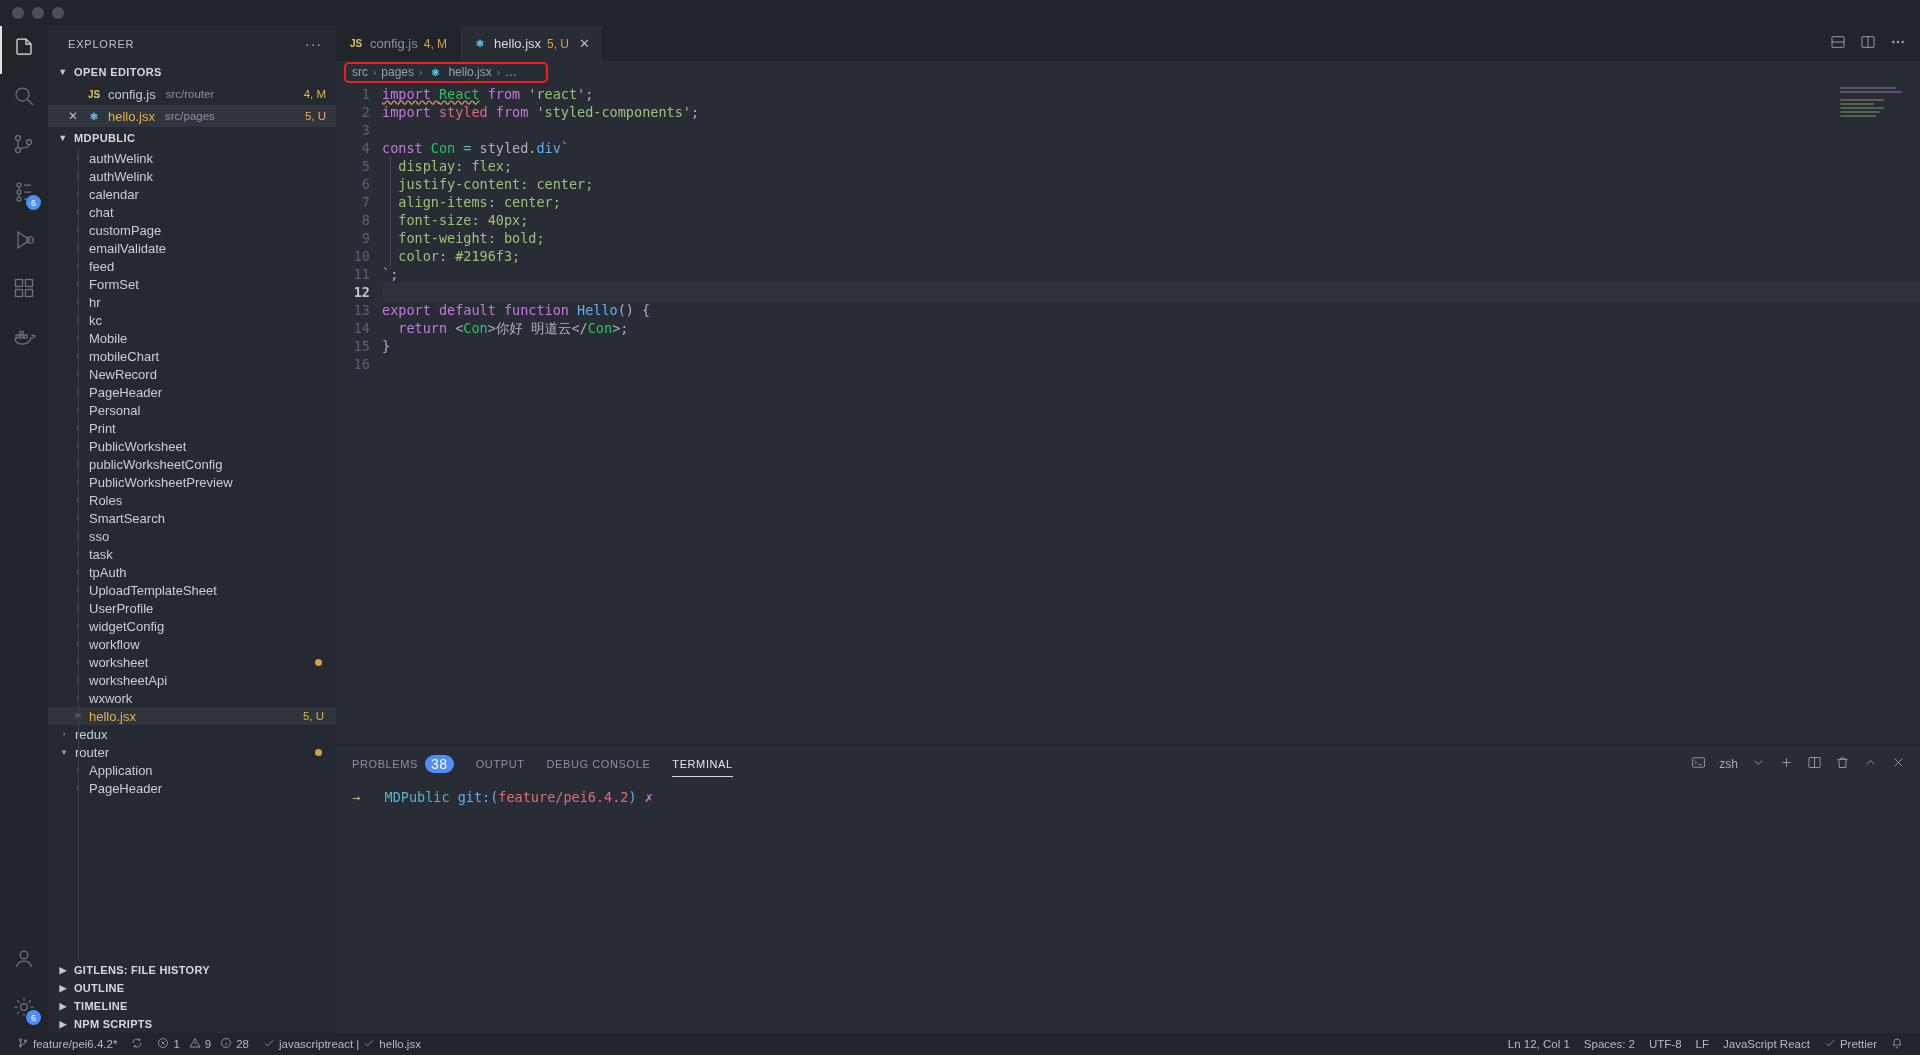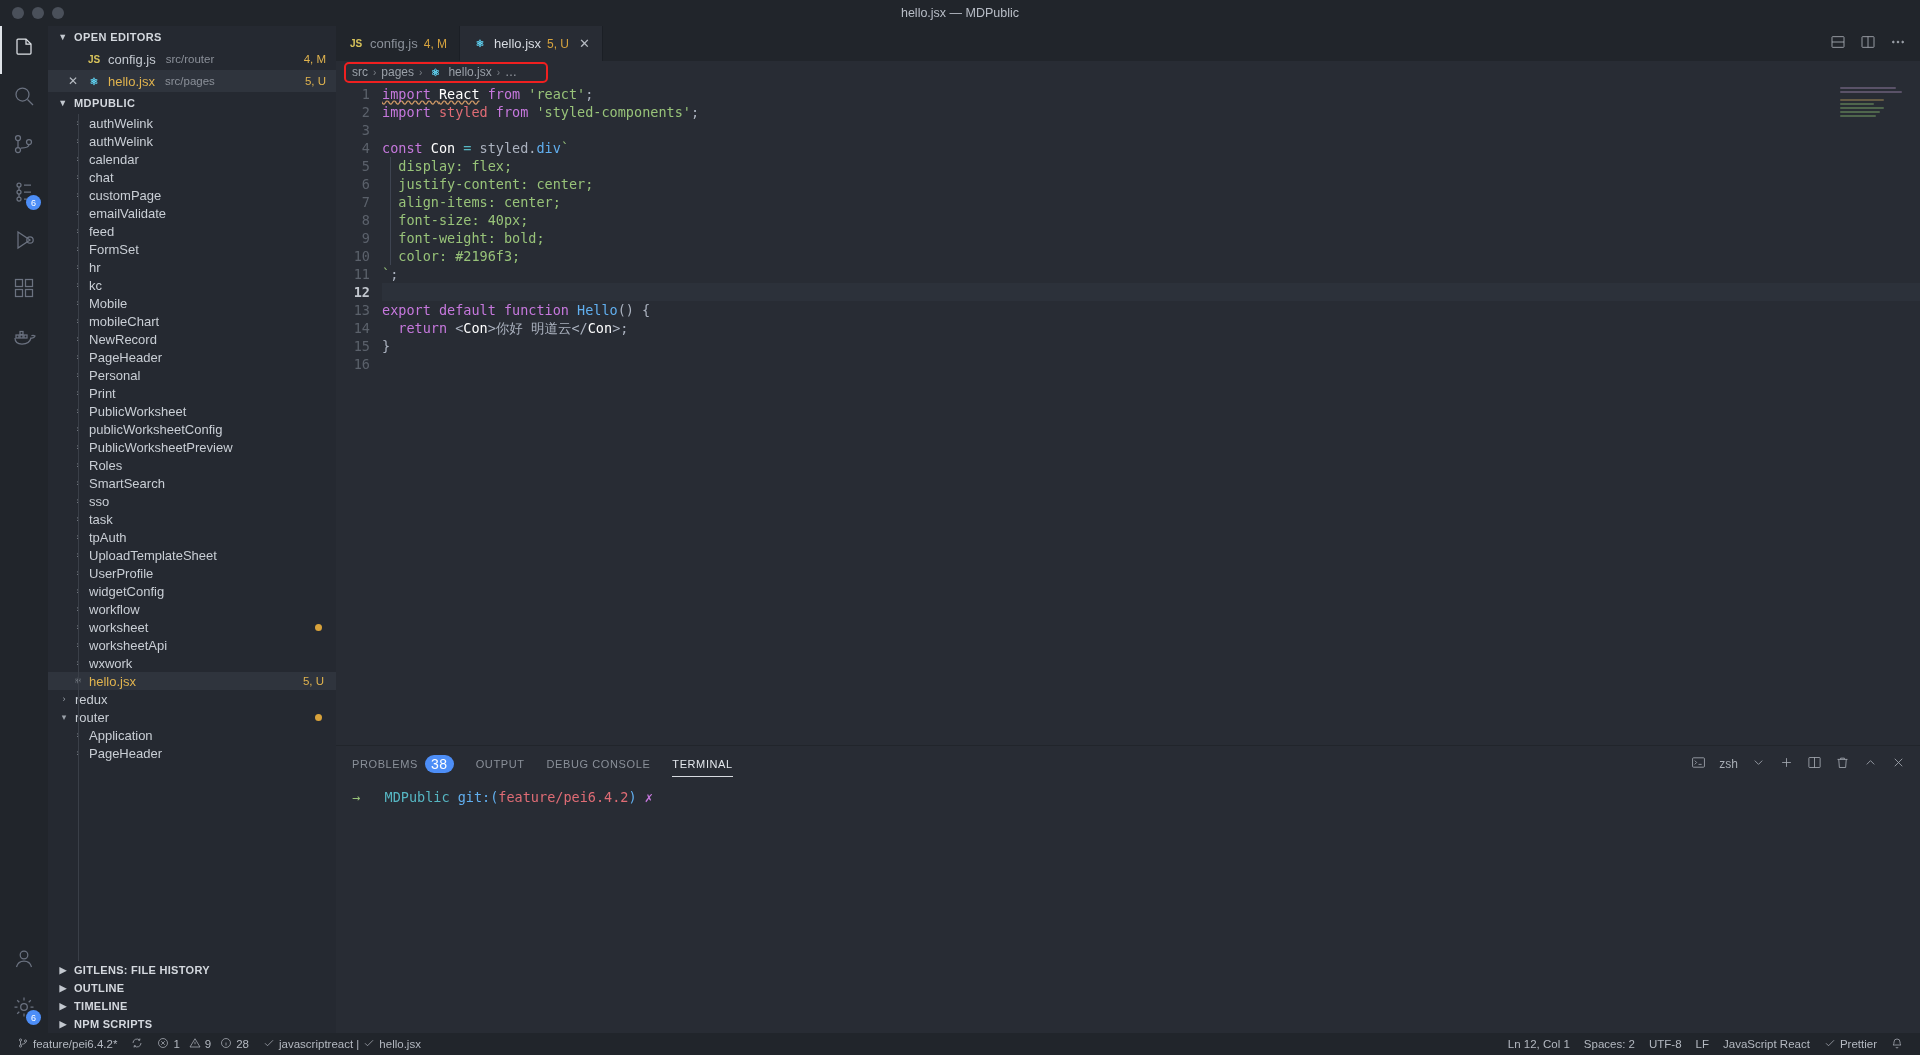--- a/index.html
+++ b/index.html
@@ -79,21 +79,21 @@
            font-family:"DejaVu Sans Mono", monospace; line-height:18px; padding-top:2px; }
   .gutter div{ height:18px; }
   .gutter div.cur{ color:#c2c7ce; font-weight:bold; }
   .code{ flex:1; font-family:"DejaVu Sans Mono", monospace; font-size:13.5px; line-height:18px; padding-top:2px; white-space:pre; position:relative; }
   .code .ln{ height:18px; }
   .code .ln.cur{ background:#2c313a; }
   .k-purple{ color:#c678dd; }
   .k-red{ color:#e06c75; }
   .k-green{ color:#98c379; }
   .k-blue{ color:#61afef; }
-  .k-orange{ color:#ffffff; }
+  .k-orange{ color:#22c55e; }
   .k-white{ color:#abb2bf; }
   .k-cyan{ color:#56b6c2; }
   .squig{ text-decoration:underline wavy #d19a66; text-decoration-skip-ink:none; }
   .indent-guide{ position:absolute; width:1px; background:#3e4451; }
   .minimap{ position:absolute; right:14px; top:4px; width:66px; height:40px; opacity:.75; }
   .mm-line{ height:2px; margin-bottom:2px; border-radius:1px; }
 
   
   .panel{ height:288px; flex:0 0 288px; background:#282c34; border-top:1px solid #21252b; display:flex; flex-direction:column; }
   .panel-head{ height:35px; display:flex; align-items:center; padding-left:16px; gap:22px; }
@@ -118,21 +118,20 @@
 </style>
 </head>
 <body>
 
 <div class="titlebar">
   <div class="traffic">
     <div class="dot"></div>
     <div class="dot"></div>
     <div class="dot"></div>
   </div>
-  <div class="win-title">hello.jsx — MDPublic</div>
 </div>
 
 <div class="frame">
 
   <div class="activitybar">
     <div class="act active">
       <span>
         <svg viewBox="0 0 24 24">
             <path d="M6 3h8l5 5v9a1 1 0 0 1-1 1H6a1 1 0 0 1-1-1V4a1 1 0 0 1 1-1z"></path>
             <path d="M14 3v5h5"></path>
@@ -214,20 +213,24 @@
         <svg viewBox="0 0 24 24">
             <circle cx="12" cy="12" r="3.3"></circle>
             <path d="M12 2.5v3M12 18.5v3M2.5 12h3M18.5 12h3M5.2 5.2l2.1 2.1M16.7 16.7l2.1 2.1M18.8 5.2l-2.1 2.1M7.3 16.7l-2.1 2.1"></path>
           </svg>
       </span>
       <span class="badge">6</span>
     </div>
   </div>
 
   <div class="sidebar">
+    <div class="sb-head">
+      <span>EXPLORER</span>
+      <span class="sb-more">···</span>
+    </div>
 
     <div class="section-head">
       <span class="chev">▼</span>
       <span>OPEN EDITORS</span>
     </div>
 
     <div class="open-row">
       <span class="spacer-x"></span>
       <span class="fico js-ico">JS</span>
       <span class="fname">config.js</span>

